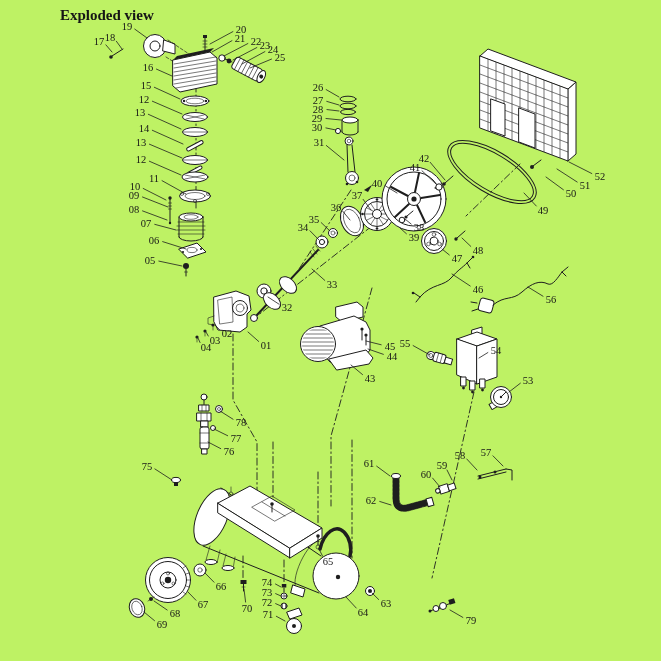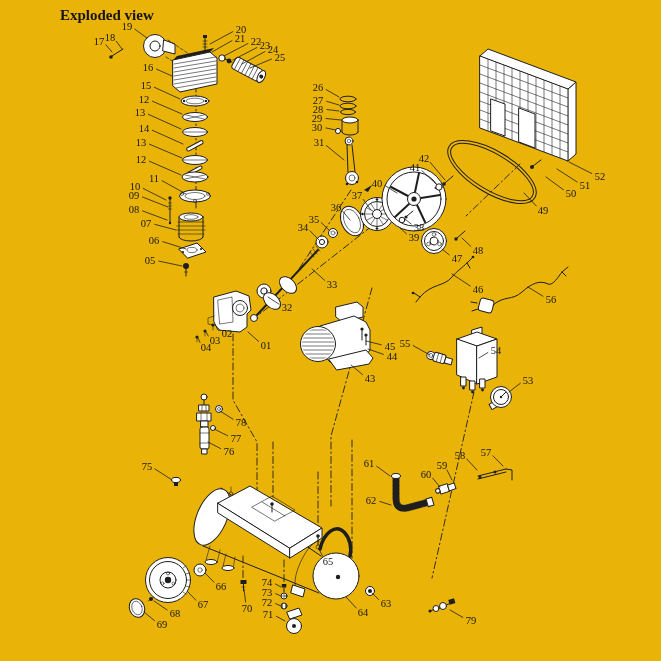--- a/index.html
+++ b/index.html
@@ -1,17 +1,17 @@
 <!DOCTYPE html>
 <html><head>
 <meta charset="utf-8">
 <style>
   html,body{margin:0;padding:0;background:#fff}
   body{width:661px;height:661px;font-family:"Liberation Serif",serif}
-  .page{position:relative;width:661px;height:661px;background:#eab308;overflow:hidden}
+  .page{position:relative;width:661px;height:661px;background:#bef264;overflow:hidden}
   #diagram{position:absolute;left:0;top:0}
   #diagram *{stroke:#1e1e1e;stroke-width:1;fill:none;stroke-linecap:round;stroke-linejoin:round}
   #diagram .wf{fill:#ffffff}
   #diagram .dk{fill:#1e1e1e;stroke:none}
   #diagram .thin{stroke-width:.6}
   #diagram .th2{stroke-width:2}
   #diagram .th3{stroke-width:3.5}
   #diagram .dashdot{stroke-dasharray:7 3 1.5 3;stroke-width:.9}
   #diagram .dashed{stroke-dasharray:3 2;stroke-width:.7}
   #diagram .leader{stroke-width:.8}

